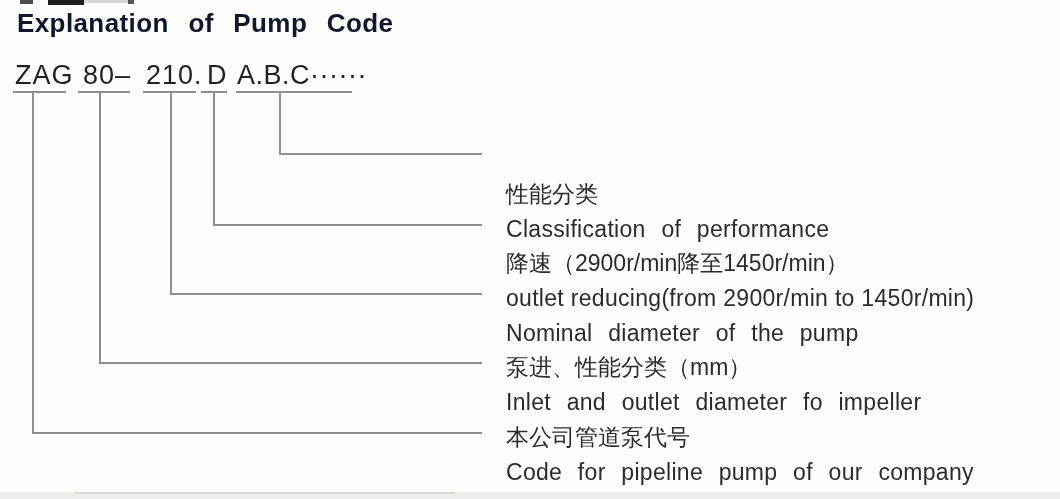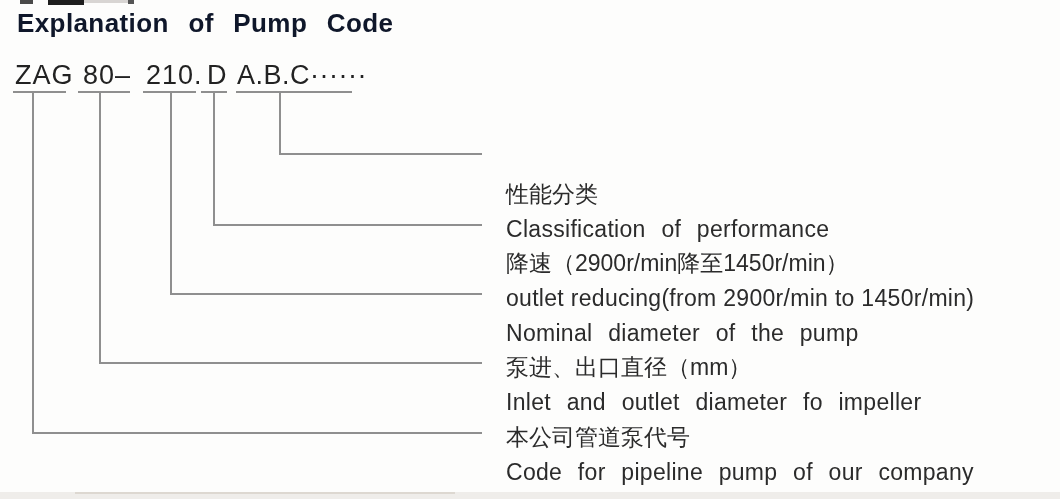--- a/index.html
+++ b/index.html
@@ -109,21 +109,21 @@
   <div class="ln h-2"></div>
   <div class="ln h-3"></div>
   <div class="ln h-4"></div>
 
   <div class="labels">
     <div class="row cn">性能分类</div>
     <div class="row en wide">Classification  of  performance</div>
     <div class="row cn">降速（2900r/min降至1450r/min）</div>
     <div class="row en">outlet reducing(from 2900r/min to 1450r/min)</div>
     <div class="row en wide">Nominal  diameter  of  the  pump</div>
-    <div class="row cn">泵进、出口直径（mm）</div>
+    <div class="row cn">泵进、性能分类（mm）</div>
     <div class="row en wide">Inlet  and  outlet  diameter  fo  impeller</div>
     <div class="row cn">本公司管道泵代号</div>
     <div class="row en wide">Code  for  pipeline  pump  of  our  company</div>
   </div>
 
   <div class="bottom-strip"></div>
   <div class="bottom-line"></div>
 
 </div>
 

